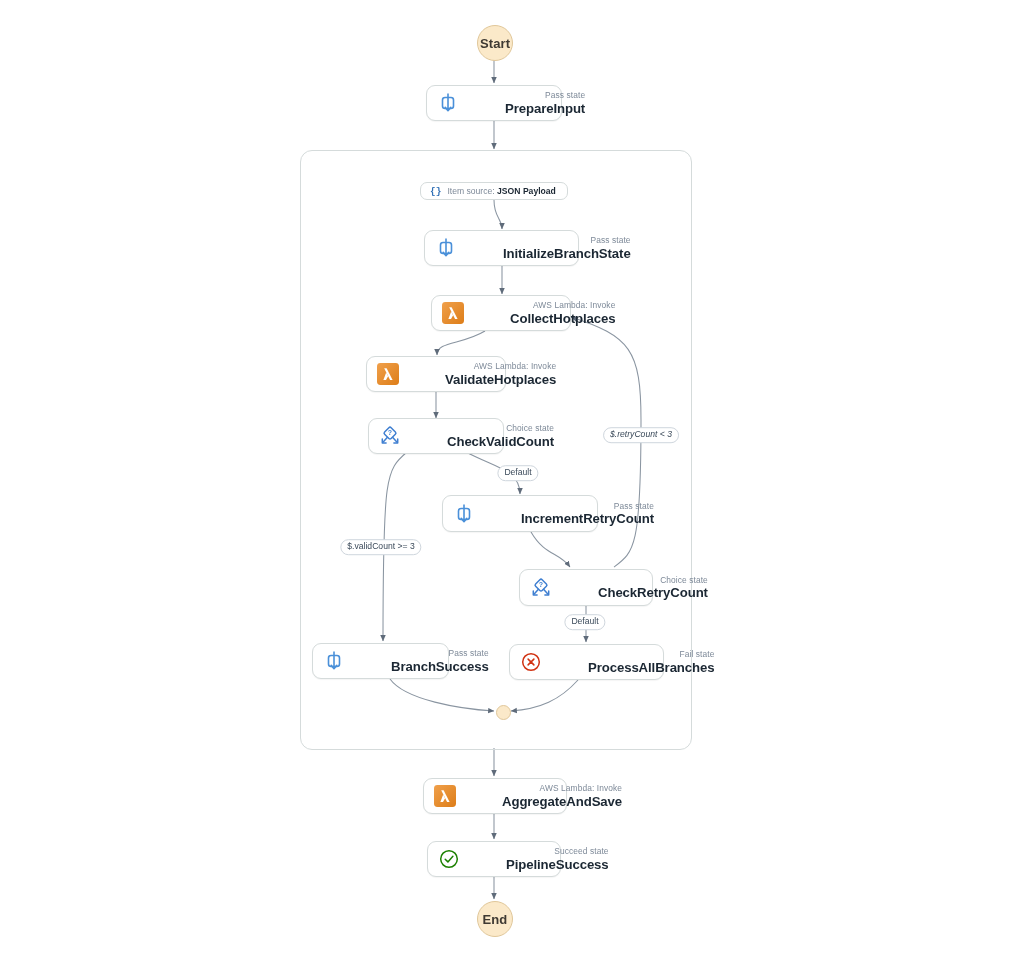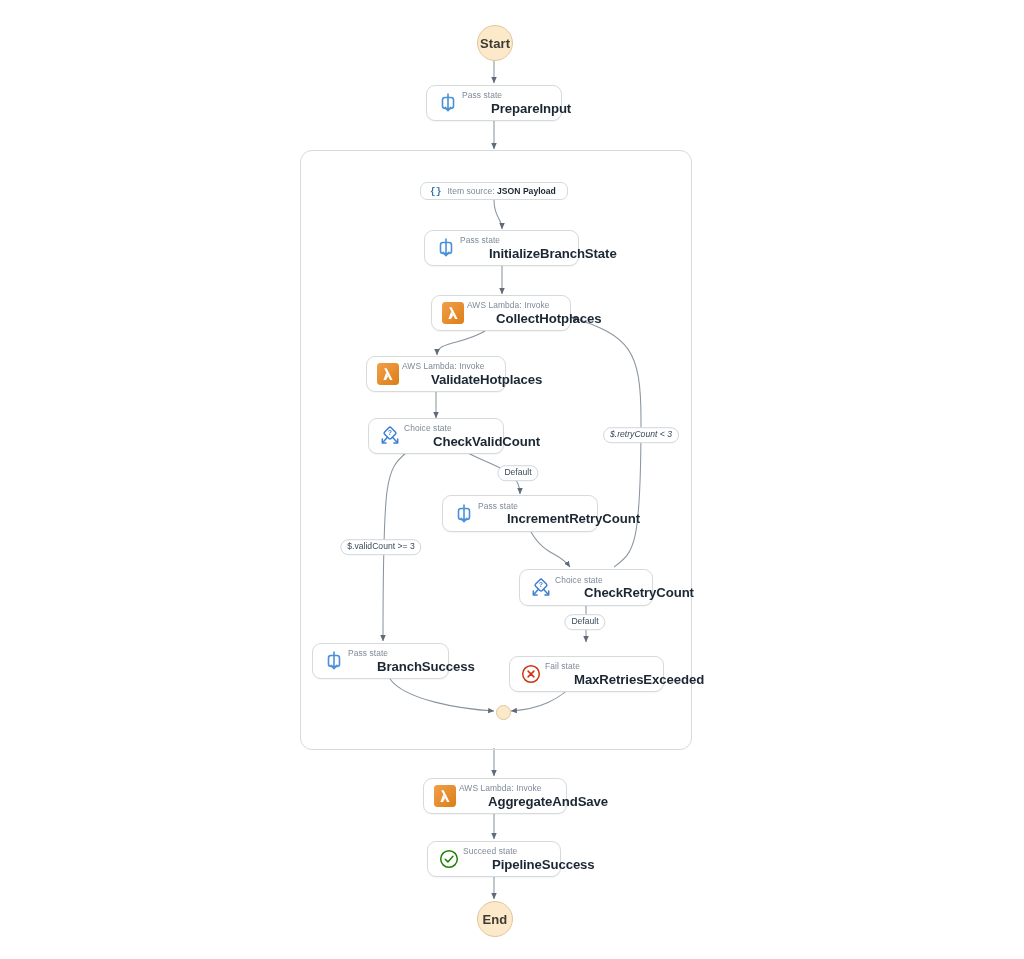--- a/index.html
+++ b/index.html
@@ -27,22 +27,23 @@
   .map-container{
     position:absolute;border:1px solid #d5dbdb;border-radius:12px;
     background:transparent;
   }
 
   
   .node{
     position:absolute;box-sizing:border-box;
     background:#ffffff;border:1px solid #d5dbdb;border-radius:9px;
     display:flex;align-items:center;
-    padding:0 11px 0 9px;gap:2px;
+    padding:0 11px 0 9px;gap:16px;
     box-shadow:0 1px 1px rgba(0,0,0,.045);
+    text-align:right;
   }
   .node .icon{flex:0 0 auto;width:24px;height:24px;display:block;}
   .node .labels{display:flex;flex-direction:column;justify-content:center;line-height:1;}
   .node .subtitle{
     font-size:8.4px;color:#7d8998;letter-spacing:.1px;margin-bottom:2px;white-space:nowrap;
   }
   .node .title{
     font-size:13.2px;font-weight:700;color:#1b2733;letter-spacing:-.1px;white-space:nowrap;padding-left:29px;
   }
 
@@ -241,28 +242,28 @@
       <rect x="6.5" y="6.5" width="11" height="11" rx="2.5" fill="none" stroke="#4a90d9" stroke-width="1.6"></rect>
       <path d="M12 2.5 L12 19" stroke="#4a90d9" stroke-width="1.6" fill="none"></path>
       <path d="M9.2 16.4 L12 19.6 L14.8 16.4" fill="none" stroke="#4a90d9" stroke-width="1.6" stroke-linecap="round" stroke-linejoin="round"></path>
     </svg>
     <div class="labels">
       <div class="subtitle">Pass state</div>
       <div class="title">BranchSuccess</div>
     </div>
   </div>
 
-  <div class="node" style="left:509px;top:644px;width:155px;height:36px;margin-top:12px;">
+  <div class="node" style="left:509px;top:644px;width:155px;height:36px;">
     <svg class="icon" viewBox="0 0 24 24">
       <circle cx="12" cy="12" r="8.3" fill="none" stroke="#d13212" stroke-width="1.5"></circle>
       <path d="M9.1 9.1 L14.9 14.9 M14.9 9.1 L9.1 14.9" stroke="#d13212" stroke-width="1.5" stroke-linecap="round"></path>
     </svg>
     <div class="labels">
       <div class="subtitle">Fail state</div>
-      <div class="title">MaxRetriesExceeded</div>
+      <div class="title">ProcessAllBranches</div>
     </div>
   </div>
 
   <div class="node" style="left:423px;top:778px;width:144px;height:36px;">
     <svg class="icon" viewBox="0 0 24 24">
       <defs>
         <linearGradient id="lg3" x1="0" y1="0" x2="1" y2="1">
           <stop offset="0" stop-color="#f0a04b"></stop>
           <stop offset="1" stop-color="#dd7d18"></stop>
         </linearGradient>

